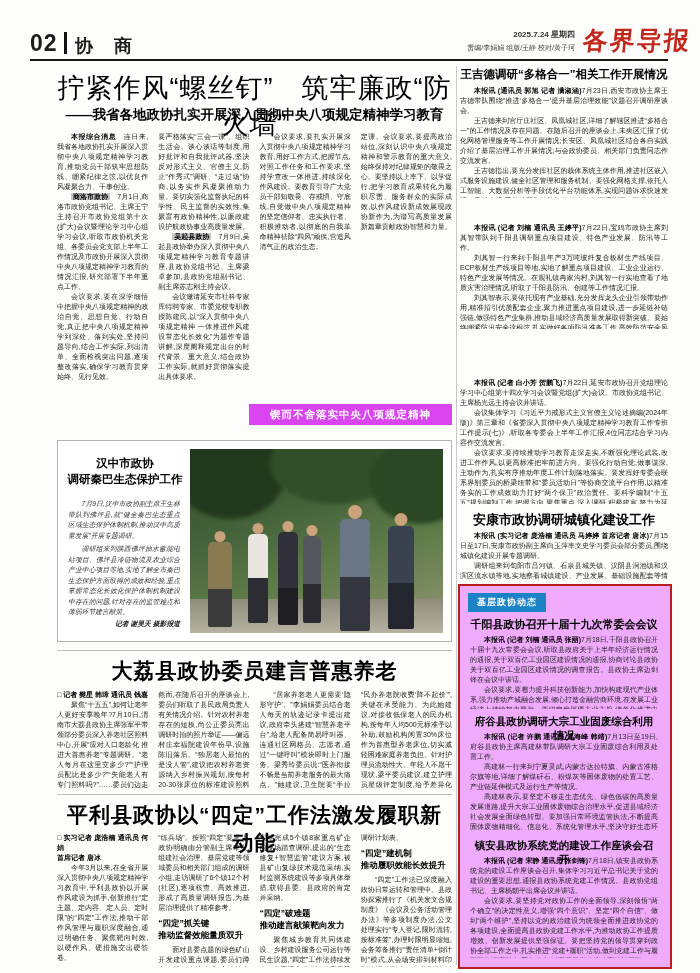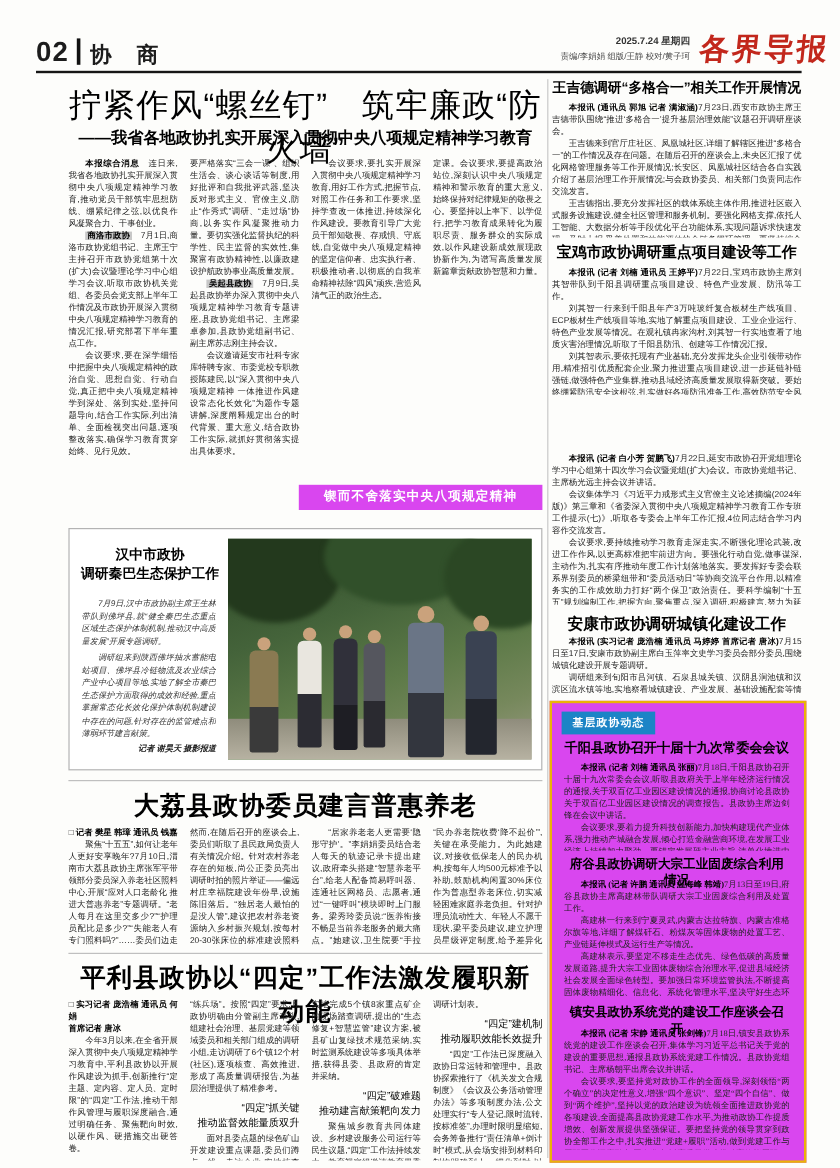--- a/index.html
+++ b/index.html
@@ -26,40 +26,40 @@
   .h-bottom{font-size:21px;font-weight:bold;text-align:center;letter-spacing:1px;color:#000;}
   
   .cols{display:flex;gap:10px;}
   .col{flex:1;overflow:hidden;font-size:7px;line-height:10px;text-align:justify;color:#222;}
   .bodytxt{font-size:7px;line-height:10px;text-align:justify;color:#222;overflow:hidden;}
   .bodytxt p,.col p{margin:0;text-indent:2em;}
   .noind{text-indent:0 !important;}
   b.lead{font-weight:bold;color:#000;}
   .tag{background:#c7c7c7;color:#000;font-weight:bold;padding:0 2px;}
   .byline{font-size:7px;font-weight:bold;color:#000;line-height:10px;}
-  .colsub{font-size:8.5px;font-weight:normal;text-align:right;line-height:12px;margin:4px 0;color:#000;}
+  .colsub{font-size:8.5px;font-weight:bold;text-align:left;line-height:12px;margin:4px 0;color:#000;}
   .banner{background:#d946ef;color:#fff;font-size:10.5px;font-weight:bold;
           text-align:center;line-height:21px;letter-spacing:1px;}
   .vline{width:1px;background:#c9c9c9;}
   .hline{height:1px;background:#bfbfbf;}
   
   .featbox{border:1px solid #b3b3b3;background:#fff;}
   .feattitle{font-size:11.5px;font-weight:bold;text-align:center;line-height:16px;color:#000;}
   .featcap{font-size:6.8px;line-height:10.5px;text-align:justify;color:#333;font-style:italic;}
   .featcap p{margin:0 0 3px 0;text-indent:2em;}
   .featcredit{font-size:6.8px;font-weight:bold;text-align:right;color:#222;font-style:italic;}
   
   .photo{background:linear-gradient(160deg,#2f4a28 0%,#44633a 35%,#5d7a48 60%,#76885c 80%,#9a9a82 100%);overflow:hidden;}
   .foliage{position:absolute;border-radius:50%;filter:blur(2px);}
   .ground{position:absolute;left:0;right:0;bottom:0;height:34px;background:linear-gradient(180deg,#8f8c7c,#b7b2a2);}
   .person{position:absolute;}
   .p-body{position:absolute;left:0;right:0;top:11px;bottom:0;border-radius:5px 5px 2px 2px;}
   .p-head{position:absolute;top:0;left:50%;transform:translateX(-50%);width:11px;height:11px;border-radius:50%;background:#caa27c;}
   
-  .gbox{border:2px solid #eab308;background:#d946ef;font-family:Liberation Serif, serif;}
+  .gbox{border:2px solid #b91c1c;background:#f0abfc;}
   .gbadge{display:inline-block;background:#1c84c6;color:#fff;font-size:9px;font-weight:bold;
           padding:3px 9px;letter-spacing:1px;}
 </style>
 </head>
 <body>
 
 <div class="abs" style="left:0;top:0;width:700px;height:973px;">
 
   <div class="abs pgnum" style="left:30px;top:30px;">02</div>
   <div class="abs pgbar" style="left:64px;top:32px;"></div>
@@ -183,21 +183,20 @@
     </div>
   </div>
 
   <div class="abs h-right" style="left:460px;top:67px;width:208px;">王吉德调研“多格合一”相关工作开展情况</div>
   <div class="abs bodytxt" style="left:460px;top:86px;width:208px;height:112px;">
     <p><b class="lead">本报讯 (通讯员 郭旭 记者 满淑涵)</b><span>7月23日,西安市政协主席王吉德带队围绕“推进‘多格合一’提升基层治理效能”议题召开调研座谈会。</span></p>
     <p>王吉德来到官厅庄社区、凤凰城社区,详细了解辖区推进“多格合一”的工作情况及存在问题。在随后召开的座谈会上,未央区汇报了优化网格管理服务等工作开展情况;长安区、凤凰城社区结合各自实践介绍了基层治理工作开展情况;与会政协委员、相关部门负责同志作交流发言。</p>
     <p>王吉德指出,要充分发挥社区的载体系统主体作用,推进社区嵌入式服务设施建设,健全社区管理和服务机制。要强化网格支撑,依托人工智能、大数据分析等手段优化平台功能体系,实现问题诉求快速发现、及时上报,妥善处置和效能评估的全链条闭环管理。要坚持综合治理,建立健全协调机制,整合现有管理力量,形成基层治理合力。要加强网格员队伍风险防控处置能力、群众工作能力培训,积极发挥“服务员、调解员、信息员、宣传员”作用,为提高基层治理水平贡献力量。</p>
   </div>
 
-  <div class="abs h-right" style="left:460px;top:203px;width:208px;font-size:12.5px;">宝鸡市政协调研重点项目建设等工作</div>
   <div class="abs bodytxt" style="left:460px;top:223px;width:208px;height:106px;">
     <p><b class="lead">本报讯 (记者 刘楠 通讯员 王婷平)</b><span>7月22日,宝鸡市政协主席刘其智带队到千阳县调研重点项目建设、特色产业发展、防汛等工作。</span></p>
     <p>刘其智一行来到千阳县年产3万吨玻纤复合板材生产线项目、ECP板材生产线项目等地,实地了解重点项目建设、工业企业运行、特色产业发展等情况。在观礼镇冉家沟村,刘其智一行实地查看了地质灾害治理情况,听取了千阳县防汛、创建等工作情况汇报。</p>
     <p>刘其智表示,要依托现有产业基础,充分发挥龙头企业引领带动作用,精准招引优质配套企业,聚力推进重点项目建设,进一步延链补链强链,做强特色产业集群,推动县域经济高质量发展取得新突破。要始终绷紧防汛安全这根弦,扎实做好各项防汛准备工作,高效防范安全风险,全力保障人民群众生命财产安全。要用心用情用力做好信访维稳工作,带着感情、带着责任解决好群众的急难愁盼问题,全力维护社会大局和谐稳定。</p>
   </div>
 
   <div class="abs bodytxt" style="left:460px;top:378px;width:208px;height:126px;">
     <p><b class="lead">本报讯 (记者 白小芳 贺鹏飞)</b><span>7月22日,延安市政协召开党组理论学习中心组第十四次学习会议暨党组(扩大)会议。市政协党组书记、主席杨光远主持会议并讲话。</span></p>
     <p>会议集体学习《习近平力戒形式主义官僚主义论述摘编(2024年版)》第三章和《省委深入贯彻中央八项规定精神学习教育工作专班工作提示(七)》,听取各专委会上半年工作汇报,4位同志结合学习内容作交流发言。</p>
     <p>会议要求,要持续推动学习教育走深走实,不断强化理论武装,改进工作作风,以更高标准把牢前进方向。要强化行动自觉,做事谋深,主动作为,扎实有序推动年度工作计划落地落实。要发挥好专委会联系界别委员的桥梁纽带和“委员活动日”等协商交流平台作用,以精准务实的工作成效助力打好“两个保卫”政治责任。要科学编制“十五五”规划编制工作,把握方向,聚焦重点,深入调研,积极建言,努力为延安高质量发展作出新贡献。</p>

